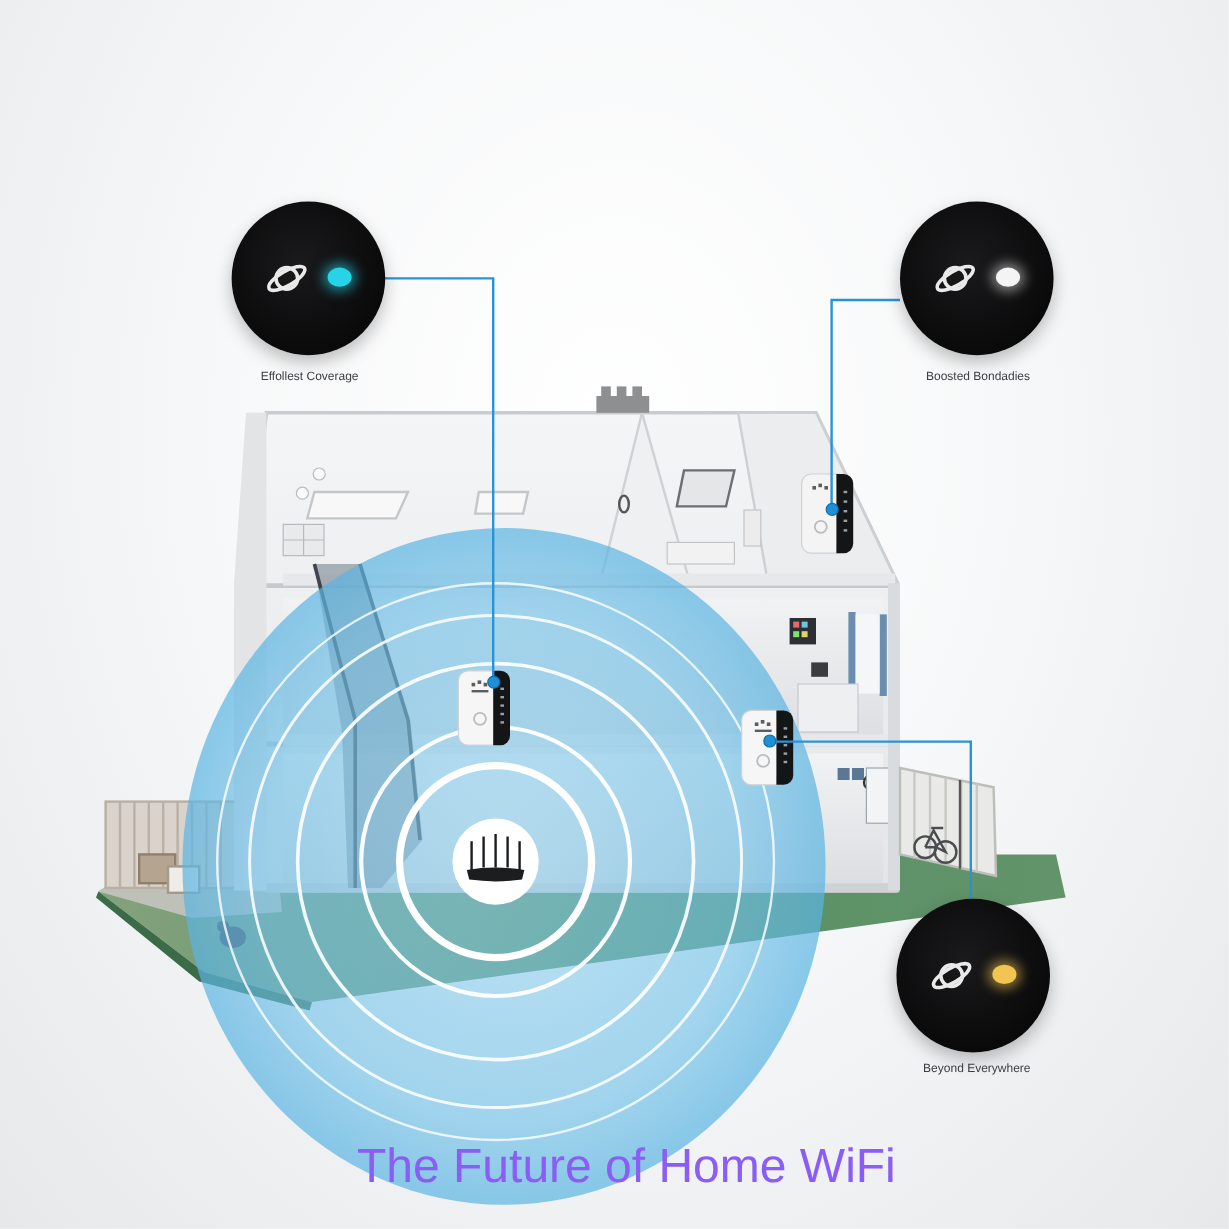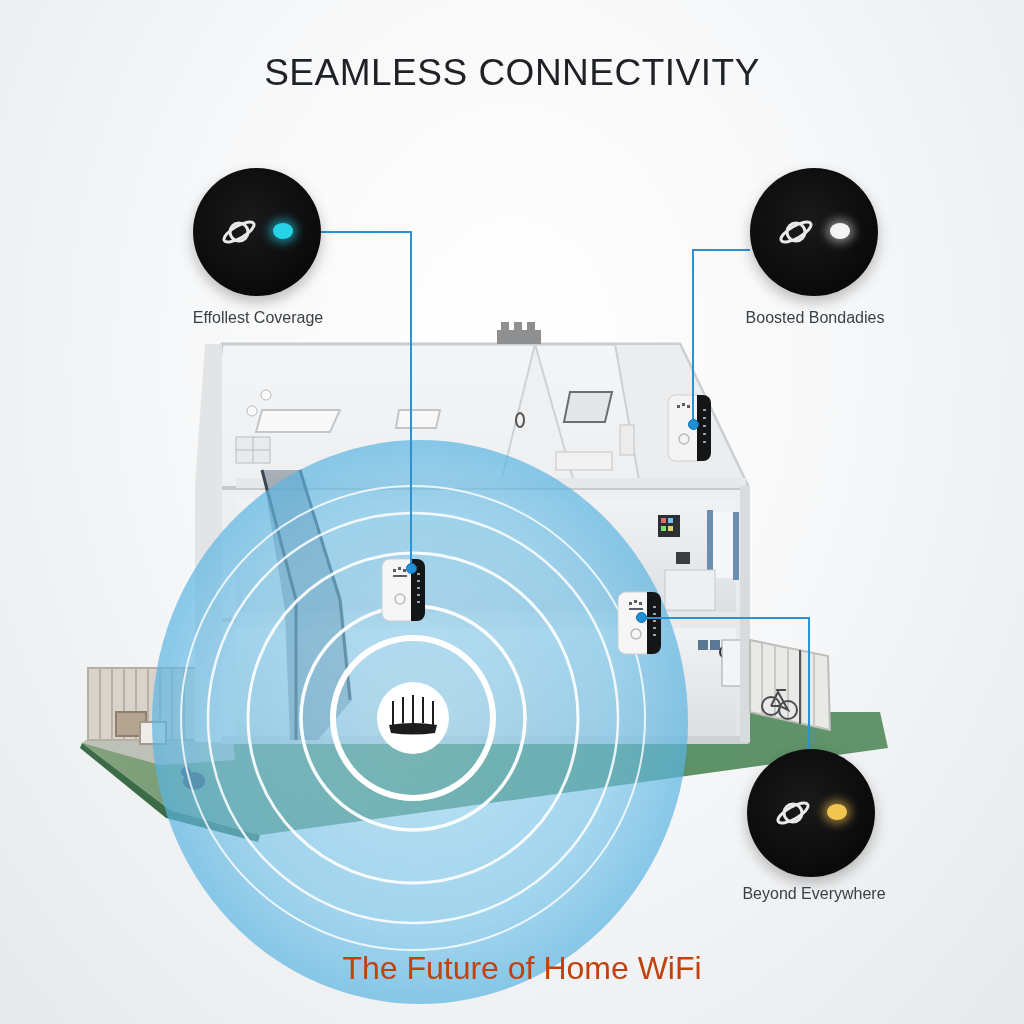--- a/index.html
+++ b/index.html
@@ -12,39 +12,39 @@
     .abs { position: absolute; }
 
     
     .headline {
       position: absolute; top: 52px; left: 0; width: 1024px;
       text-align: center; font-size: 37px; letter-spacing: 0.5px;
       color: #1f2124; font-weight: 400;
     }
     .footer-title {
       position: absolute; top: 950px; left: 0; width: 1024px;
-      text-align: center; font-size: 32px; color: #c2410c;
+      text-align: center; font-size: 40px; color: #8b5cf6;
       padding-left: 20px;
     }
 
     
     #scene { position: absolute; left: 0; top: 0; width: 1024px; height: 1024px; }
 
     
     .badge {
       position: absolute; width: 128px; height: 128px; border-radius: 50%;
       background: radial-gradient(circle at 45% 40%, #1a1a1c 0%, #0a0a0b 70%, #050505 100%);
       box-shadow: 0 6px 14px rgba(0,0,0,0.25);
     }
     .badge .planet { position: absolute; left: 26px; top: 44px; width: 40px; height: 40px; }
     .badge .led {
       position: absolute; left: 80px; top: 55px; width: 20px; height: 16px; border-radius: 50%;
     }
     .callout-label {
-      position: absolute; font-size: 16px; color: #3b3e42; white-space: nowrap;
+      position: absolute; font-size: 10px; color: #3b3e42; white-space: nowrap;
       text-align: center; width: 220px;
     }
 
     
     .endpoint {
       position: absolute; width: 11px; height: 11px; border-radius: 50%;
       background: #1f8fd6; border: 1px solid #0f6fae;
     }
   </style>
 </head>
@@ -298,15 +298,14 @@
 
   <div class="badge" style="left:747px;top:749px;">
     <svg class="planet" viewBox="0 0 40 40">
       <circle cx="20" cy="20" r="9" fill="none" stroke="#e9e9e9" stroke-width="3"></circle>
       <ellipse cx="20" cy="20" rx="17" ry="6" fill="none" stroke="#e9e9e9" stroke-width="3" transform="rotate(-30 20 20)"></ellipse>
     </svg>
     <div class="led" style="background:#f2c451;box-shadow:0 0 10px 4px rgba(242,196,81,0.55);"></div>
   </div>
   <div class="callout-label" style="left:704px;top:885px;">Beyond Everywhere</div>
 
-  <h1 class="headline">SEAMLESS CONNECTIVITY</h1>
   <div class="footer-title">The Future of Home WiFi</div>
 </div>
 
 </body></html>

